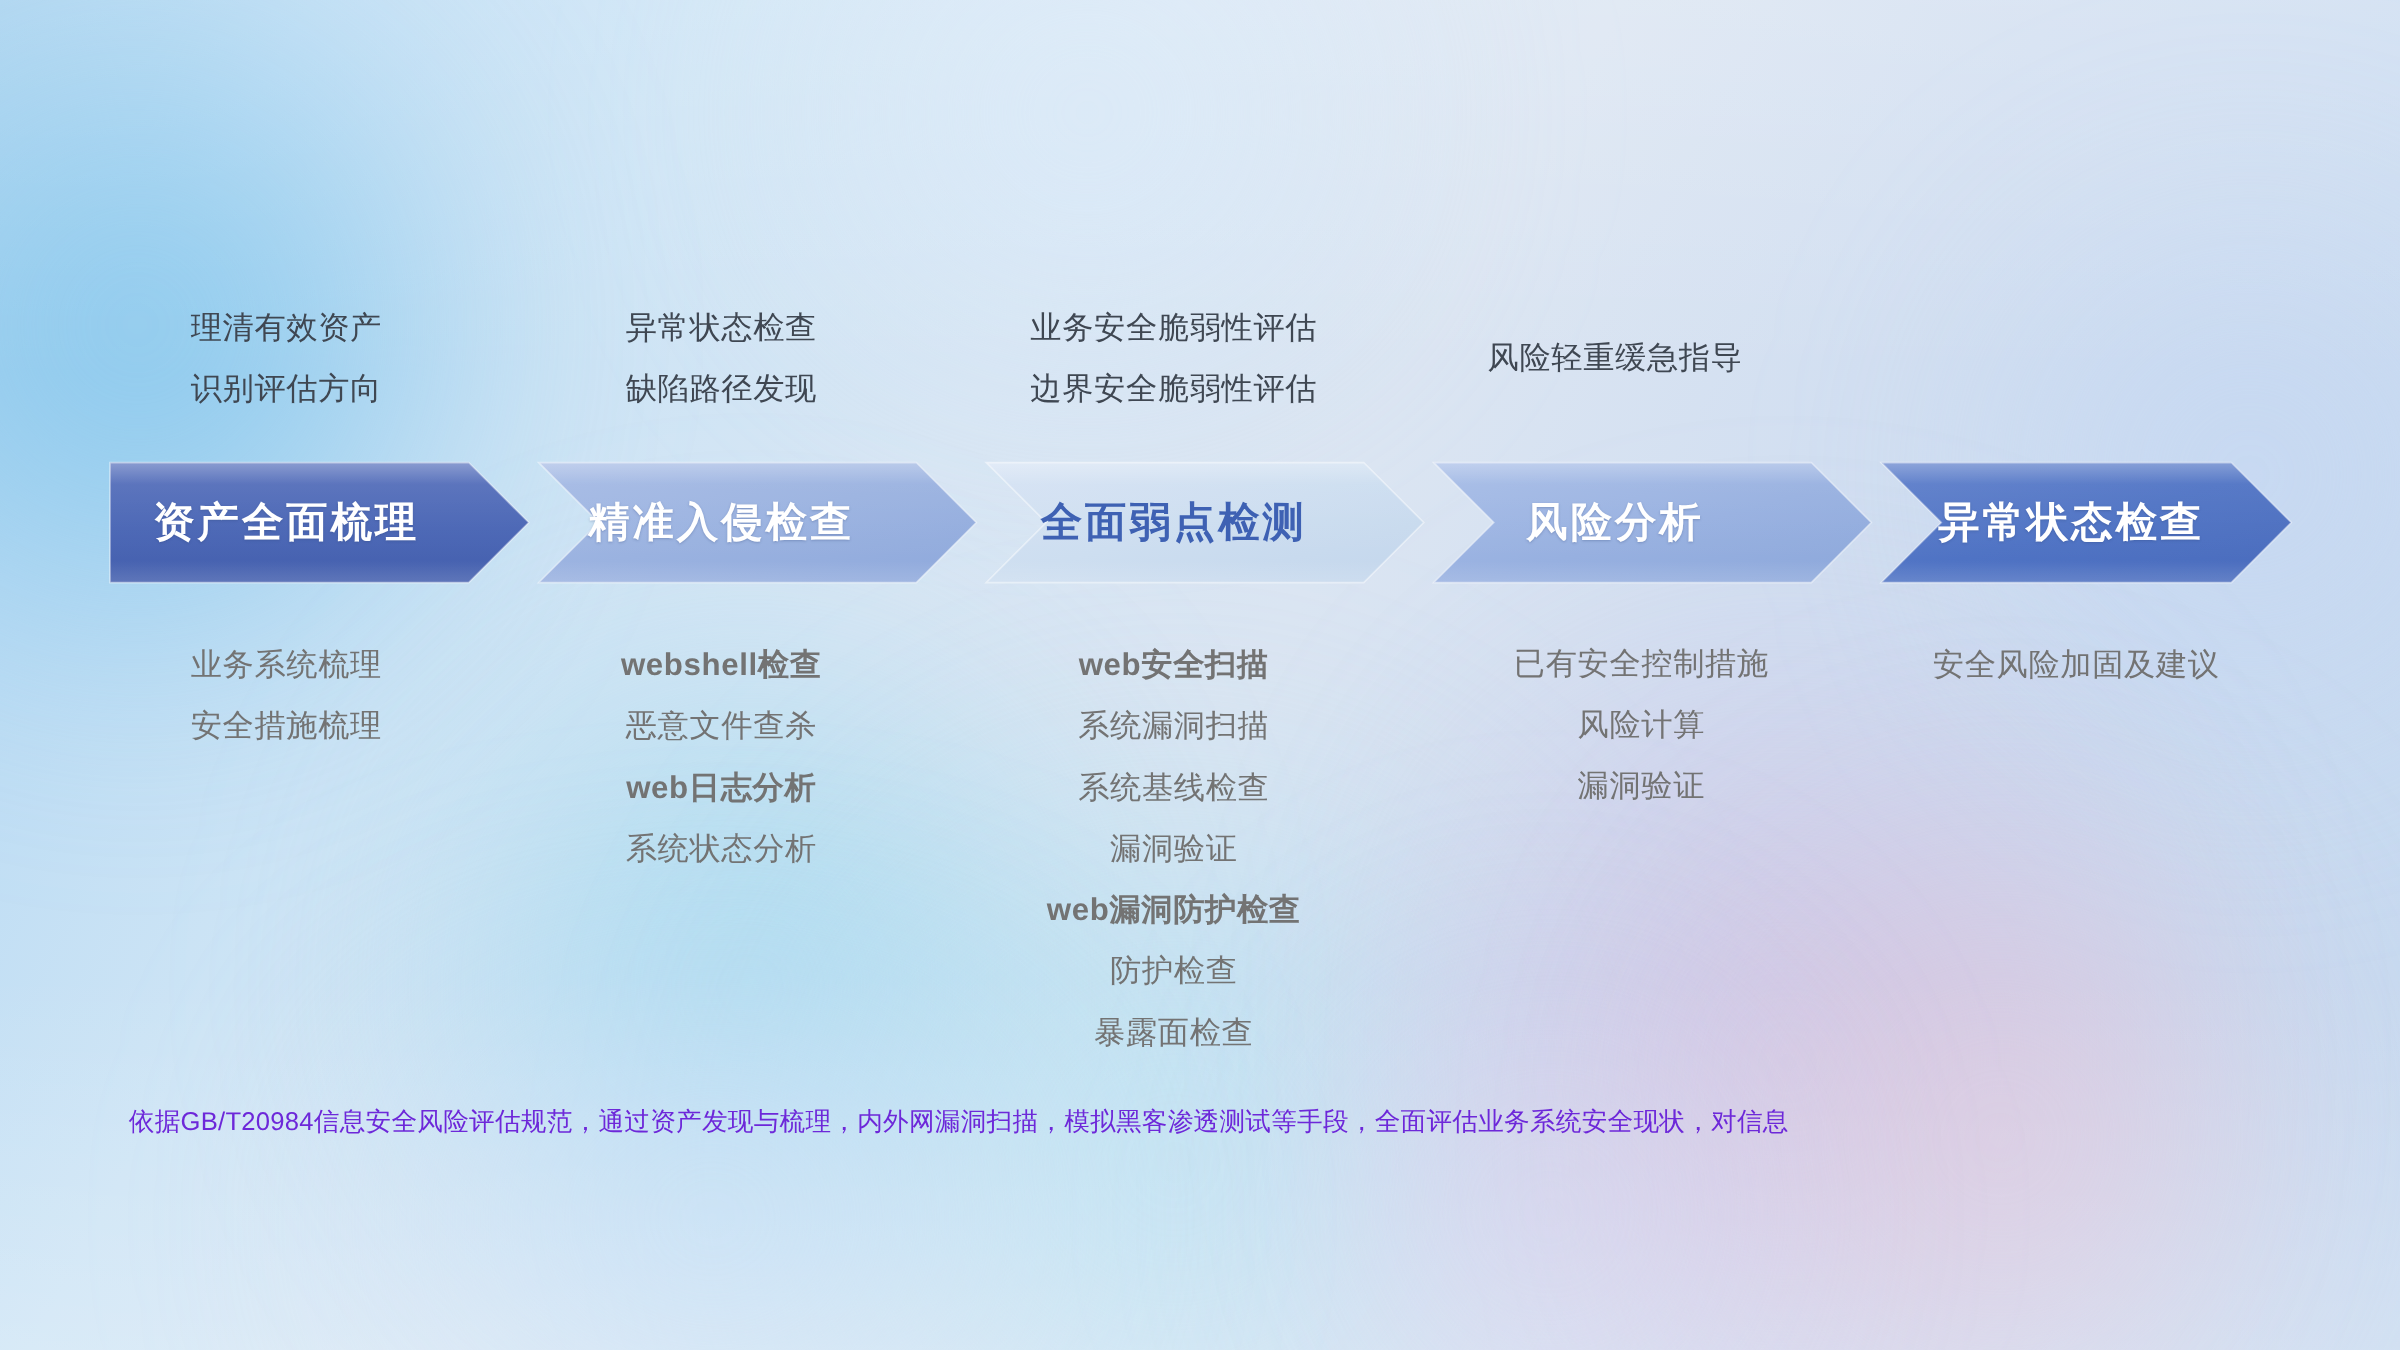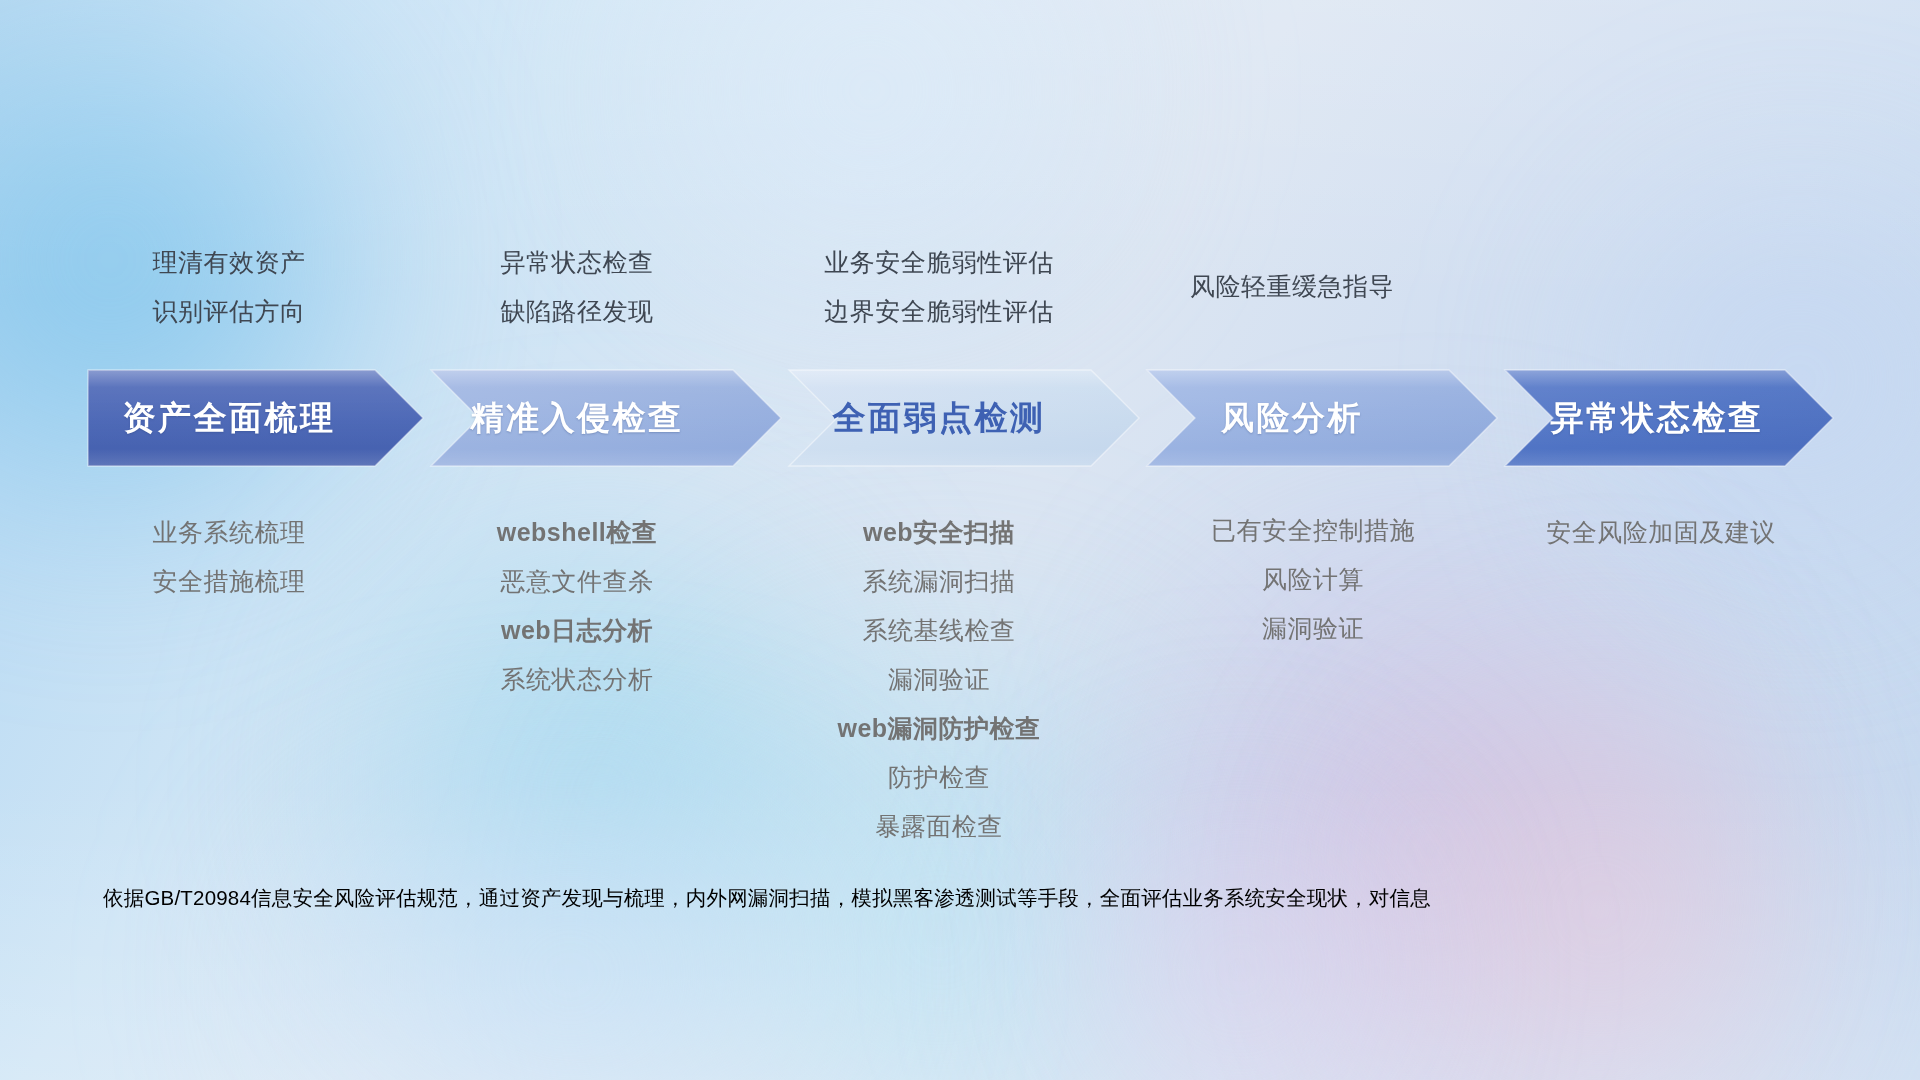--- a/index.html
+++ b/index.html
@@ -83,21 +83,21 @@
     letter-spacing:2.5px;
     white-space:nowrap;
   }
   .lbl-white{color:#ffffff;text-shadow:0 1px 2px rgba(40,60,110,.28);}
   .lbl-blue{color:#3e61b3;}
 
   
   #footer{
     position:absolute;
     left:103px;top:880px;width:1530px;
-    color:#000000;
+    color:#6d28d9;
     font-size:20.5px;
     line-height:35px;
     letter-spacing:.2px;
   }
   #footer p{margin:0;}
 </style>
 </head>
 <body>
 
 <div id="bg">

